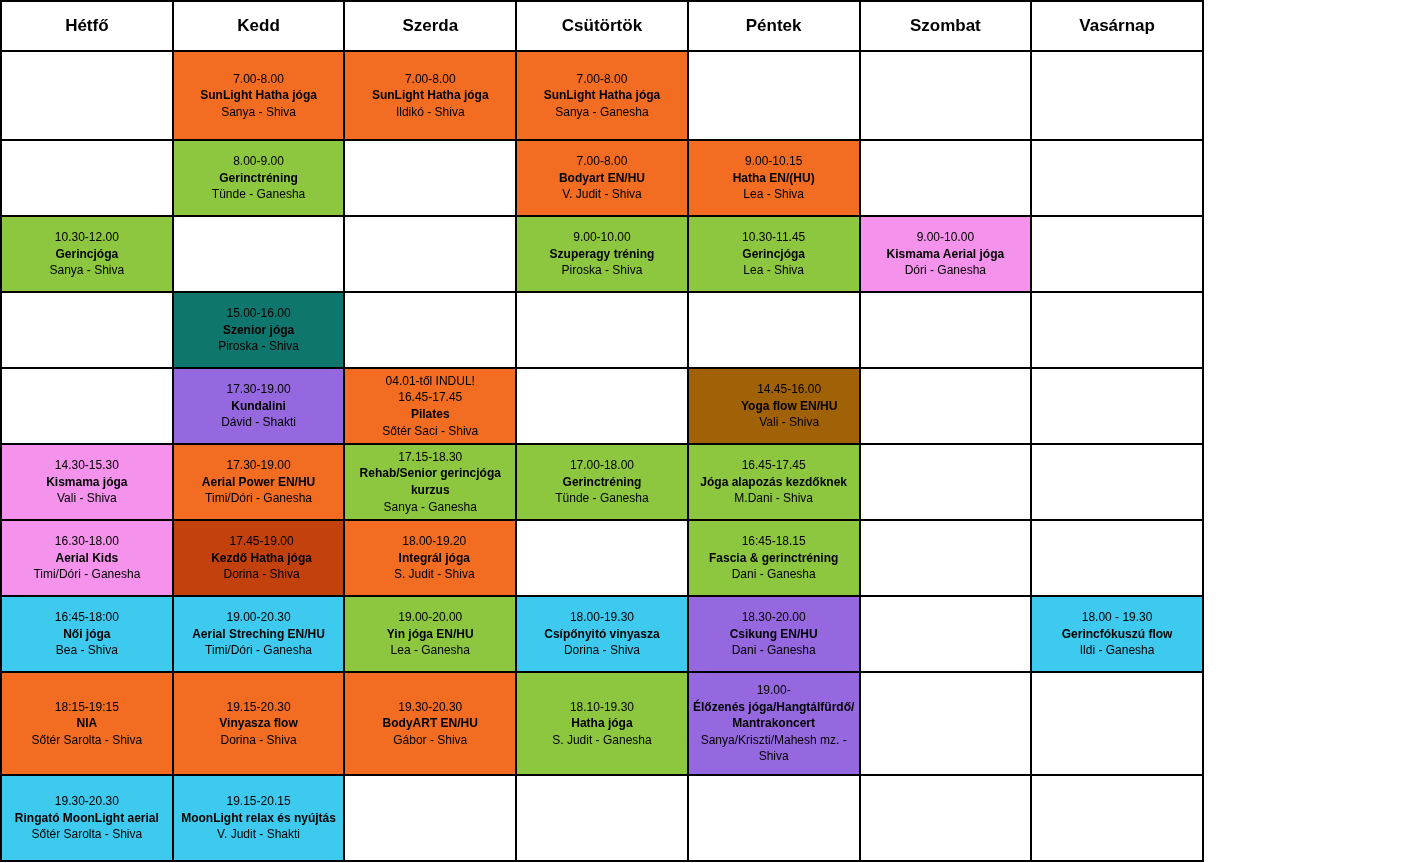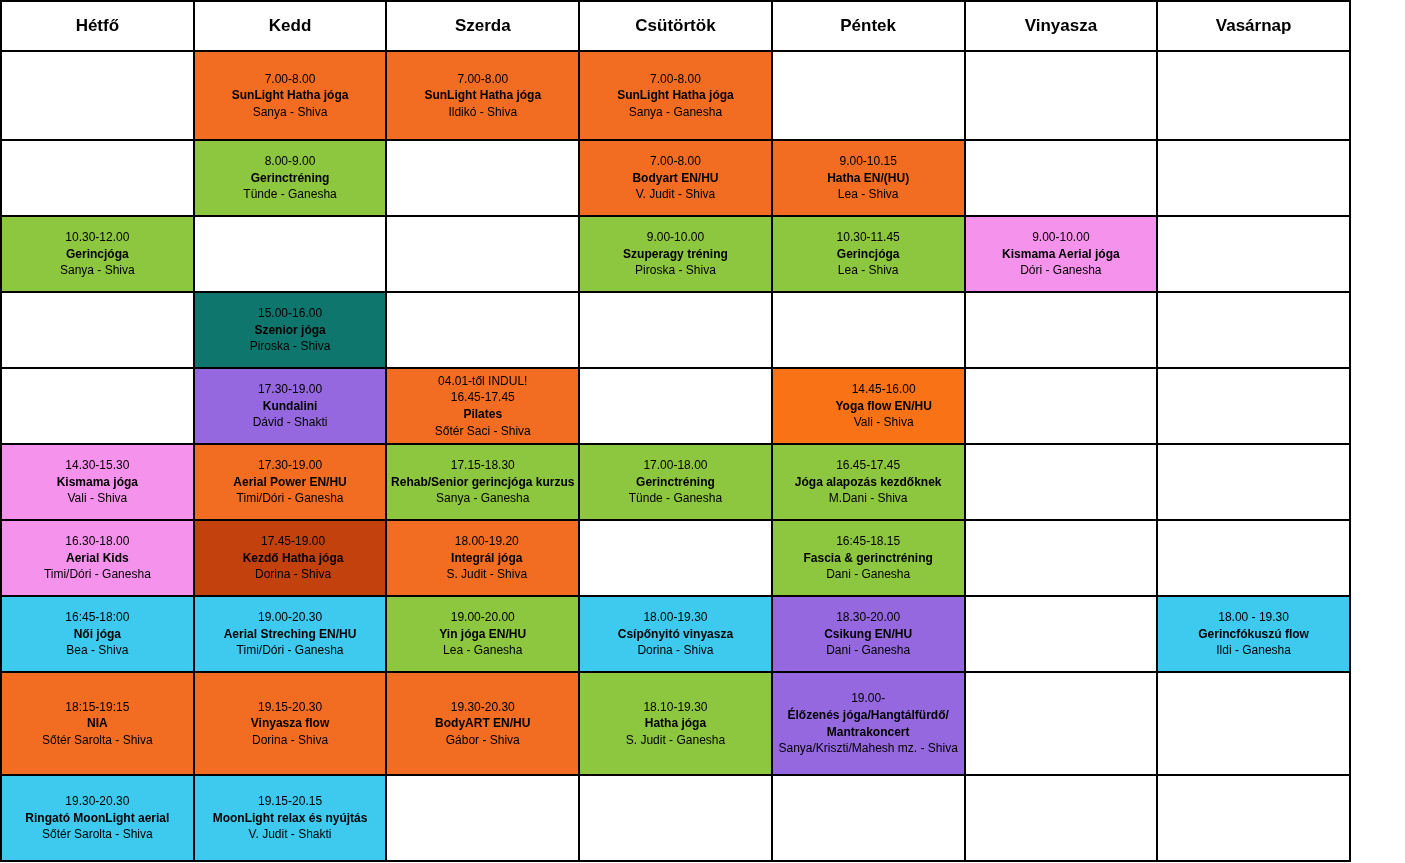--- a/index.html
+++ b/index.html
@@ -5,21 +5,21 @@
   * { box-sizing: border-box; margin: 0; padding: 0; }
   html, body { background: #ffffff; }
   body {
     font-family: "Liberation Sans", sans-serif;
     color: #000;
     width: 1405px;
   }
   table.schedule {
     border-collapse: collapse;
     table-layout: fixed;
-    width: 1351px;
+    width: 1204px;
   }
   th, td {
     border: 2px solid #000;
     text-align: center;
     vertical-align: middle;
     overflow: hidden;
   }
   th {
     height: 50px;
     font-size: 17px;
@@ -39,21 +39,21 @@
 <body>
 
 <table class="schedule">
   <thead>
     <tr>
         <th>Hétfő</th>
         <th>Kedd</th>
         <th>Szerda</th>
         <th>Csütörtök</th>
         <th>Péntek</th>
-        <th>Vinyasza</th>
+        <th>Szombat</th>
         <th>Vasárnap</th>
       </tr>
   </thead>
   <tbody>
       <tr style="height: 89px;">
         <td></td>
         <td style="background: rgb(242, 108, 34);">
           <div class="time">7.00-8.00</div>
           <div class="title">SunLight Hatha jóga</div>
           <div class="teacher">Sanya - Shiva</div>
@@ -138,21 +138,21 @@
           <div class="title">Kundalini</div>
           <div class="teacher">Dávid - Shakti</div>
         </td>
         <td style="background: rgb(242, 108, 34);">
           <div class="note">04.01-től INDUL!</div>
           <div class="time">16.45-17.45</div>
           <div class="title">Pilates</div>
           <div class="teacher">Sőtér Saci - Shiva</div>
         </td>
         <td></td>
-        <td style="background: #f97316; padding-left: 32px;">
+        <td style="background: #a16207; padding-left: 32px;">
           <div class="time">14.45-16.00</div>
           <div class="title">Yoga flow EN/HU</div>
           <div class="teacher">Vali - Shiva</div>
         </td>
         <td></td>
         <td></td>
       </tr>
       <tr style="height: 76px;">
         <td style="background: rgb(245, 146, 236);">
           <div class="time">14.30-15.30</div>

